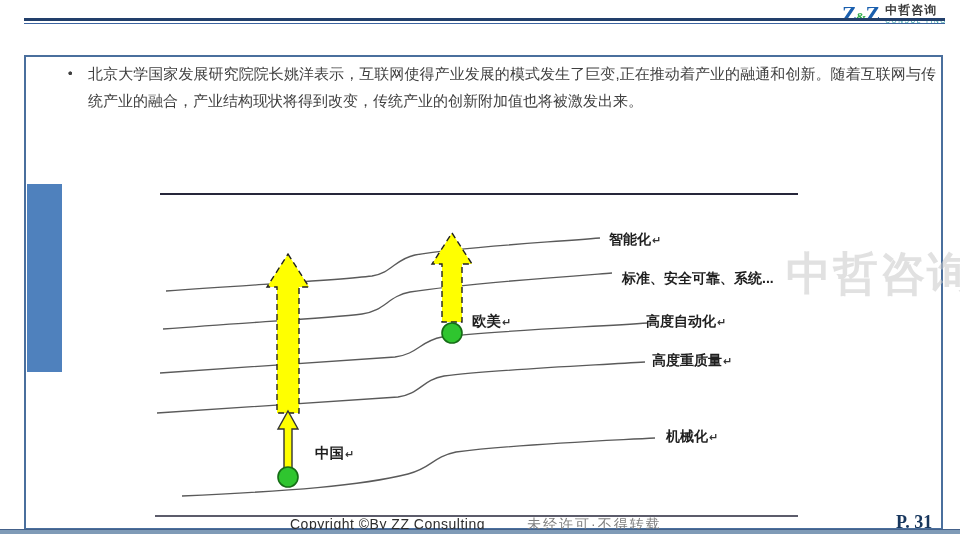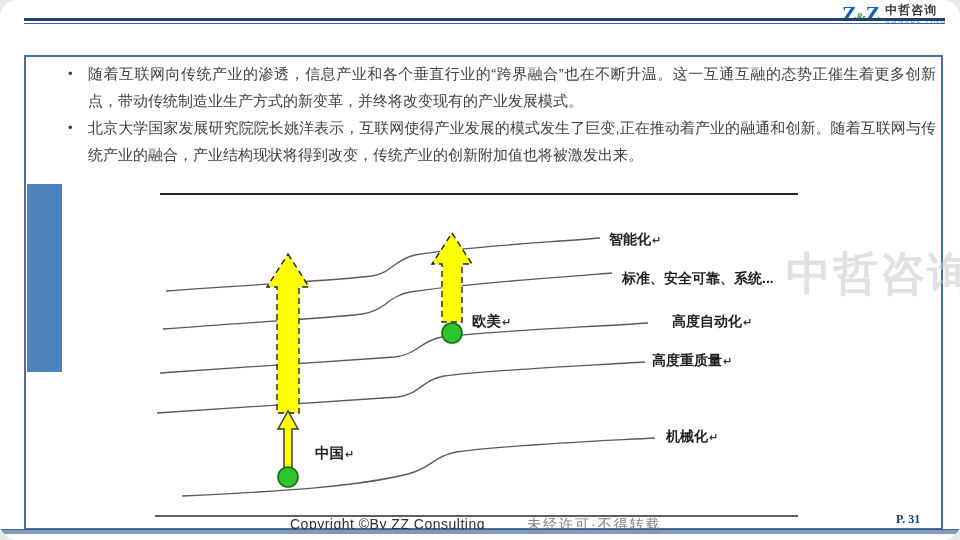--- a/index.html
+++ b/index.html
@@ -1,20 +1,19 @@
 <!DOCTYPE html>
 <html><head>
 <meta charset="utf-8">
 <style>
   html,body { margin:0; padding:0; background:#e8e8e8; }
   .slide {
     position:relative; width:960px; height:540px; background:#ffffff;
     overflow:hidden; font-family:"Liberation Sans","DejaVu Sans",sans-serif;
     margin:0 auto;
-    border-radius:17px;
   }
   
   .logo { position:absolute; top:3px; left:842px; display:flex; align-items:flex-start; gap:6px; }
   .logo-zz { font-family:"Liberation Serif","DejaVu Serif",serif; font-weight:bold; font-size:22px; color:#1a5fae; line-height:22px; letter-spacing:-1px; }
   .logo-zz .amp { font-size:13px; color:#2fae4a; }
   .logo-text { display:flex; flex-direction:column; padding-top:1px; }
   .logo-cn { font-size:12px; font-weight:bold; color:#3a3a3a; line-height:13px; letter-spacing:1px; }
   .logo-en { font-size:6.5px; color:#2a9aa0; letter-spacing:1.6px; line-height:8px; }
   .header-rule { position:absolute; top:18px; left:24px; width:921px; height:2px;
     border-top:3px solid #223F6B; border-bottom:1px solid #3C64A0; }
@@ -33,21 +32,21 @@
   .dg-label .ret { font-size:11px; color:#333; }
   .region-label { font-size:14.5px; }
   
   .watermark { position:absolute; top:244px; left:786px; font-size:45px; font-weight:bold;
     color:#c9c9c9; opacity:0.55; letter-spacing:2px; white-space:nowrap; }
   
   .footer-copy { position:absolute; top:516px; left:290px; display:flex; gap:42px; font-size:14px; }
   .copy-en { color:#2e2e2e; letter-spacing:0.5px; }
   .copy-cn { color:#808080; letter-spacing:2px; }
   .page-num { position:absolute; top:512px; left:896px; font-family:"Liberation Serif","DejaVu Serif",serif;
-    font-weight:bold; font-size:12px; color:#17365D;text-align:center; }
+    font-weight:bold; font-size:18px; color:#17365D;text-align:center; }
   .footer-band { position:absolute; top:529px; left:0; width:960px; height:4px;
     background:#7F9BB7; border-top:1px solid #44618A; }
 </style>
 </head>
 <body>
 
 <div class="slide">
 
   <div class="logo">
     <div class="logo-zz"><span>Z</span><span class="amp">&amp;</span><span>Z</span></div>
@@ -59,21 +58,20 @@
 
   <div class="header-rule"></div>
 
 
   <div class="content-box"></div>
   <div class="accent-bar"></div>
 
   <div class="bullets">
     <div class="bullet-item">
       <span class="dot">•</span>
-      <span>随着互联网向传统产业的渗透，信息产业和各个垂直行业的“跨界融合”也在不断升温。这一互通互融的态势正催生着更多创新点，带动传统制造业生产方式的新变革，并终将改变现有的产业发展模式。</span>
     </div>
     <div class="bullet-item">
       <span class="dot">•</span>
       <span>北京大学国家发展研究院院长姚洋表示，互联网使得产业发展的模式发生了巨变,正在推动着产业的融通和创新。随着互联网与传统产业的融合，产业结构现状将得到改变，传统产业的创新附加值也将被激发出来。</span>
     </div>
   </div>
 
   <svg class="diagram-svg" viewBox="0 0 960 540" xmlns="http://www.w3.org/2000/svg">
 
     <line x1="160" y1="194" x2="798" y2="194" stroke="#26263A" stroke-width="1.8"></line>
@@ -96,21 +94,21 @@
   </svg>
 
   <div class="dg-label" style="top:231px; left:609px;">
     <span>智能化</span>
       <span class="ret">↵</span>
   </div>
   <div class="dg-label" style="top:270px; left:622px;">
     <span>标准、安全可靠、系统...</span>
       <span class="ret"></span>
   </div>
-  <div class="dg-label" style="top:313px; left:672px;">
+  <div class="dg-label" style="top:313px; left:646px;">
     <span>高度自动化</span>
       <span class="ret">↵</span>
   </div>
   <div class="dg-label" style="top:352px; left:652px;">
     <span>高度重质量</span>
       <span class="ret">↵</span>
   </div>
   <div class="dg-label" style="top:428px; left:666px;">
     <span>机械化</span>
       <span class="ret">↵</span>

